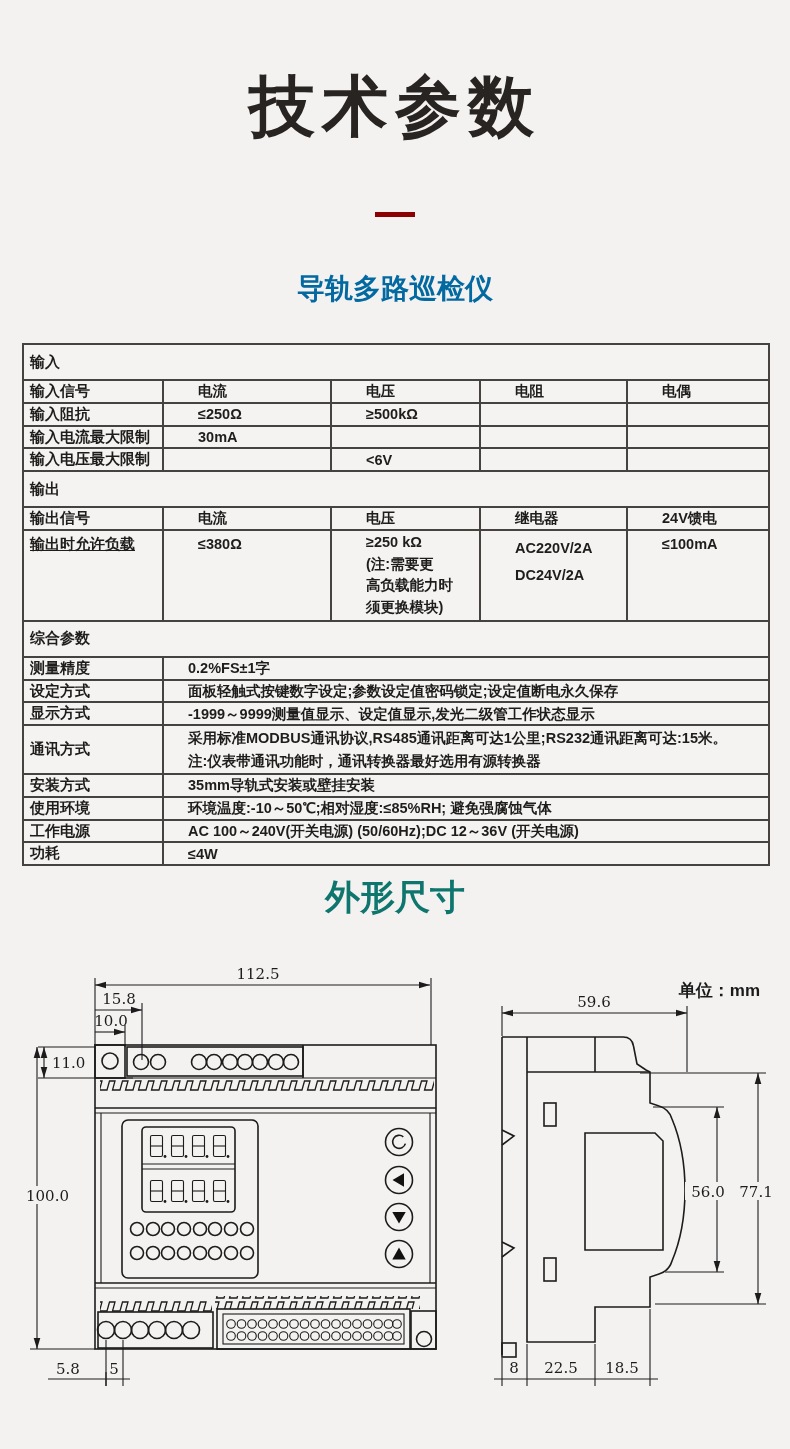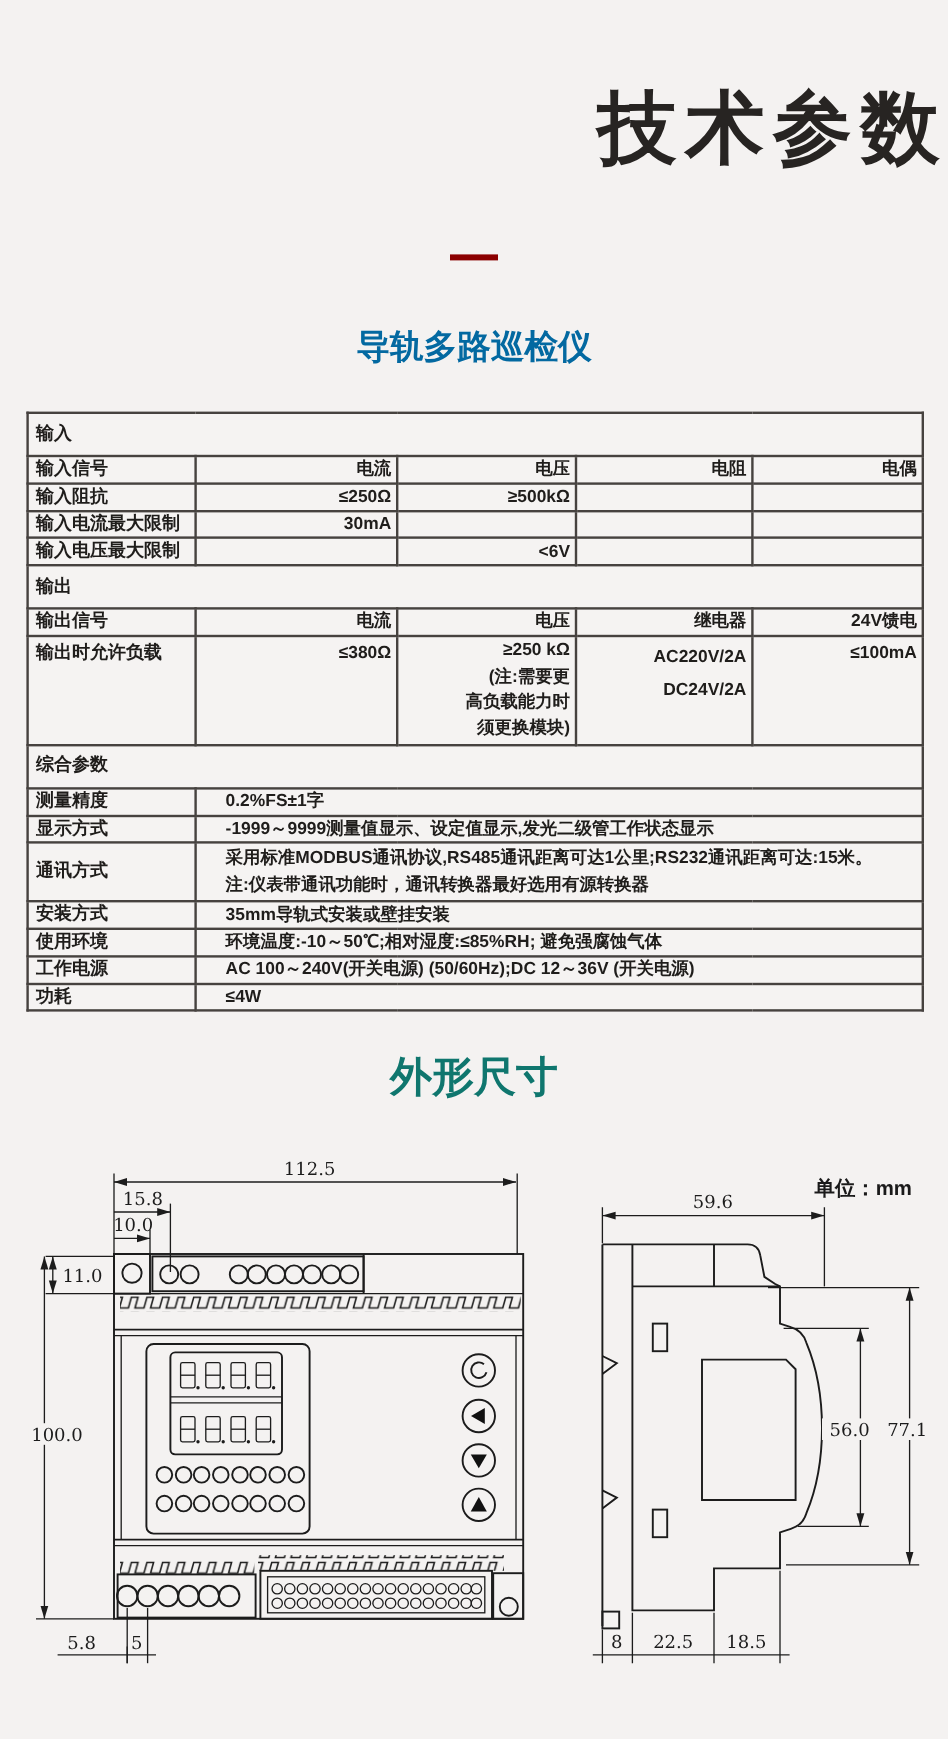--- a/index.html
+++ b/index.html
@@ -1,29 +1,29 @@
 <!DOCTYPE html>
 <html><head>
 <meta charset="utf-8">
 <style>
   html,body{margin:0;padding:0;background:#f4f2f1;}
   #page{position:relative;width:790px;height:1449px;background:#f4f2f1;overflow:hidden;
         font-family:"Liberation Sans",sans-serif;color:#23211f;}
   .abs{position:absolute;}
-  #main-title{top:62px;left:0;width:790px;text-align:right;font-size:66px;font-weight:900;
+  #main-title{top:62px;left:0;width:790px;text-align:center;font-size:66px;font-weight:900;
               letter-spacing:7px;color:#272422;}
   #title-dash{top:212px;left:375px;width:40px;height:5px;}
   #subtitle{top:270px;left:0;width:790px;text-align:center;font-size:28px;font-weight:700;color:#0369a1;}
   
   #spec-table{top:343px;left:22px;width:746px;border-collapse:collapse;table-layout:fixed;}
   #spec-table td{border:2px solid #46423f;font-size:14.5px;font-weight:700;color:#1f1d1b;
                  vertical-align:middle;padding:1px 4px;line-height:1.25;background:#f5f3f2;
                  overflow:hidden;}
   #spec-table td.lbl{text-align:left;padding-left:6px;font-size:15px;}
-  #spec-table td.ctr{text-align:right;padding-left:34px;}
+  #spec-table td.ctr{text-align:left;padding-left:34px;}
   #spec-table td.val{text-align:left;padding-left:24px;}
   #spec-table tr{height:16px;}
   #spec-table tr.sect{height:36px;}
   #spec-table tr.tall{height:89px;}
   #spec-table tr.comm{height:49px;}
   .pre{white-space:pre-line;}
   
   #dim-title{top:874px;left:0;width:790px;text-align:center;font-size:35px;font-weight:800;color:#0f766e;}
   #unit-label{top:952px;left:560px;width:200px;text-align:right;font-size:17px;font-weight:700;color:#1a1a1a;margin-top:27px;}
   svg{position:absolute;}
@@ -87,36 +87,40 @@
           <td class="lbl" colspan="5">输出</td>
         </tr>
     <tr>
       <td class="lbl">输出信号</td>
       <td class="ctr">电流</td>
       <td class="ctr">电压</td>
       <td class="ctr">继电器</td>
       <td class="ctr">24V馈电</td>
     </tr>
     <tr class="tall">
-      <td class="lbl" style="vertical-align:top;padding-top:4px;">输出时允许负载</td>
+      <td class="lbl" style="vertical-align:top;padding-top:4px;text-decoration:underline;">输出时允许负载</td>
       <td class="ctr pre" style="vertical-align:top;padding-top:4px;">≤380Ω</td>
       <td class="ctr pre" style="line-height:1.5;">≥250 kΩ
 (注:需要更
 高负载能力时
 须更换模块)</td>
       <td class="ctr pre" style="vertical-align:top;padding-top:4px;line-height:1.9;">AC220V/2A
 DC24V/2A</td>
       <td class="ctr" style="vertical-align:top;padding-top:4px;">≤100mA</td>
     </tr>
     <tr class="sect">
           <td class="lbl" colspan="5">综合参数</td>
         </tr>
     <tr>
           <td class="lbl">测量精度</td>
           <td class="val" colspan="4">0.2%FS±1字</td>
+        </tr>
+    <tr>
+          <td class="lbl">设定方式</td>
+          <td class="val" colspan="4">面板轻触式按键数字设定;参数设定值密码锁定;设定值断电永久保存</td>
         </tr>
     <tr>
           <td class="lbl">显示方式</td>
           <td class="val" colspan="4">-1999～9999测量值显示、设定值显示,发光二级管工作状态显示</td>
         </tr>
     <tr class="comm">
           <td class="lbl">通讯方式</td>
           <td class="val pre" colspan="4" style="line-height:1.55;">采用标准MODBUS通讯协议,RS485通讯距离可达1公里;RS232通讯距离可达:15米。
 注:仪表带通讯功能时，通讯转换器最好选用有源转换器</td>
         </tr>

